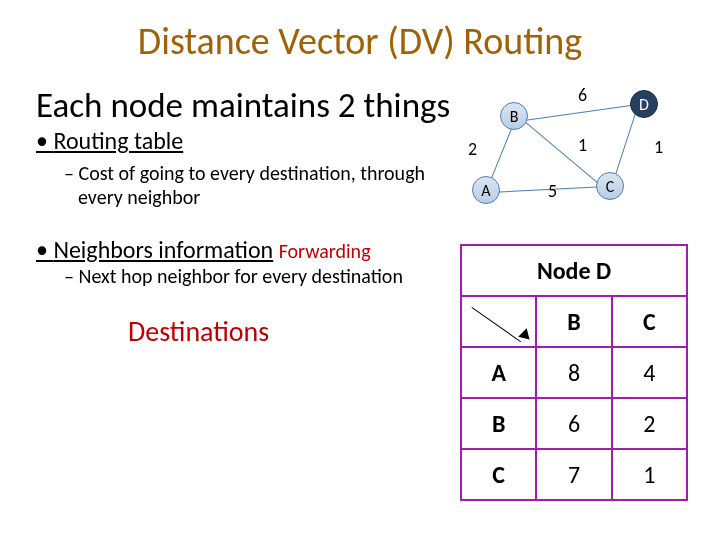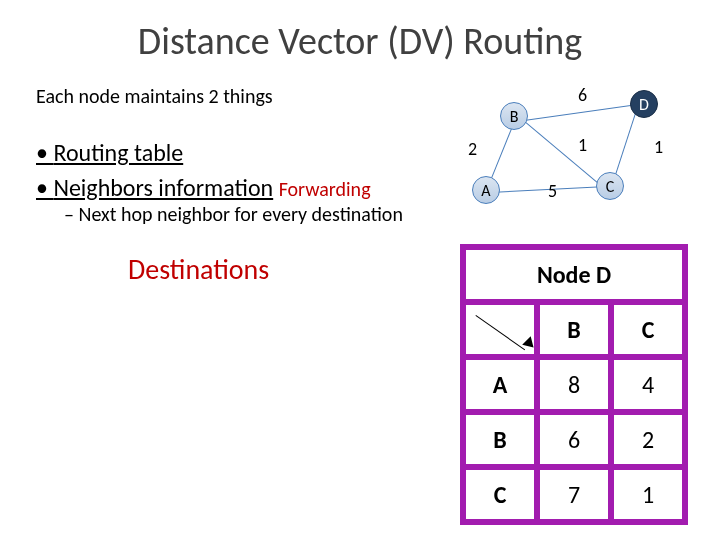--- a/index.html
+++ b/index.html
@@ -9,34 +9,33 @@
     font-family: Calibri, Arial, sans-serif;
     background: #fff;
     position: relative;
     overflow: hidden;
   }
   .title {
     font-size: 38px;
     font-weight: 400;
     text-align: center;
     padding: 18px 0 10px 0;
-    color: #404040;
+    color: #a16207;
   }
   .content {
     display: flex;
     padding: 10px 30px 0 36px;
   }
   .left {
     flex: 1;
     font-size: 24px;
     color: #000;
   }
   .intro {
-    font-size: 20px;
-    margin-bottom: 30px;
+    font-size: 35px;
   }
   .bullet {
     margin-bottom: 6px;
     text-decoration: underline;
   }
   .sub {
     font-size: 20px;
     margin-left: 28px;
     margin-bottom: 26px;
     text-indent: -14px;
@@ -97,21 +96,21 @@
     z-index: 3;
   }
   .table {
     position: absolute;
     top: 160px;
     left: 0;
     border-collapse: collapse;
     width: 228px;
   }
   .table th, .table td {
-    border: 6px solid #a21caf;
+    border: 2px solid #a21caf;
     text-align: center;
     font-size: 24px;
     font-weight: 400;
     padding: 8px 0;
     width: 76px;
   }
   .table .hdr {
     font-size: 24px;
     font-weight: 700;
     padding: 10px 0;
@@ -141,20 +140,21 @@
 </style>
 </head>
 <body>
 
 <div class="title">Distance Vector (DV) Routing</div>
 
 <div class="content">
   <div class="left">
     <div class="intro">Each node maintains 2 things</div>
     <div class="bullet">Routing table</div>
+    <div class="sub">Cost of going to every destination, through every neighbor</div>
     <div>
       <span class="bullet" style="display:inline">Neighbors information</span>
       <span class="neighbors">Forwarding</span>
     </div>
     <div class="sub">Next hop neighbor for every destination</div>
     <div class="destinations">Destinations</div>
   </div>
 
   <div class="right">
     <div class="graph">

